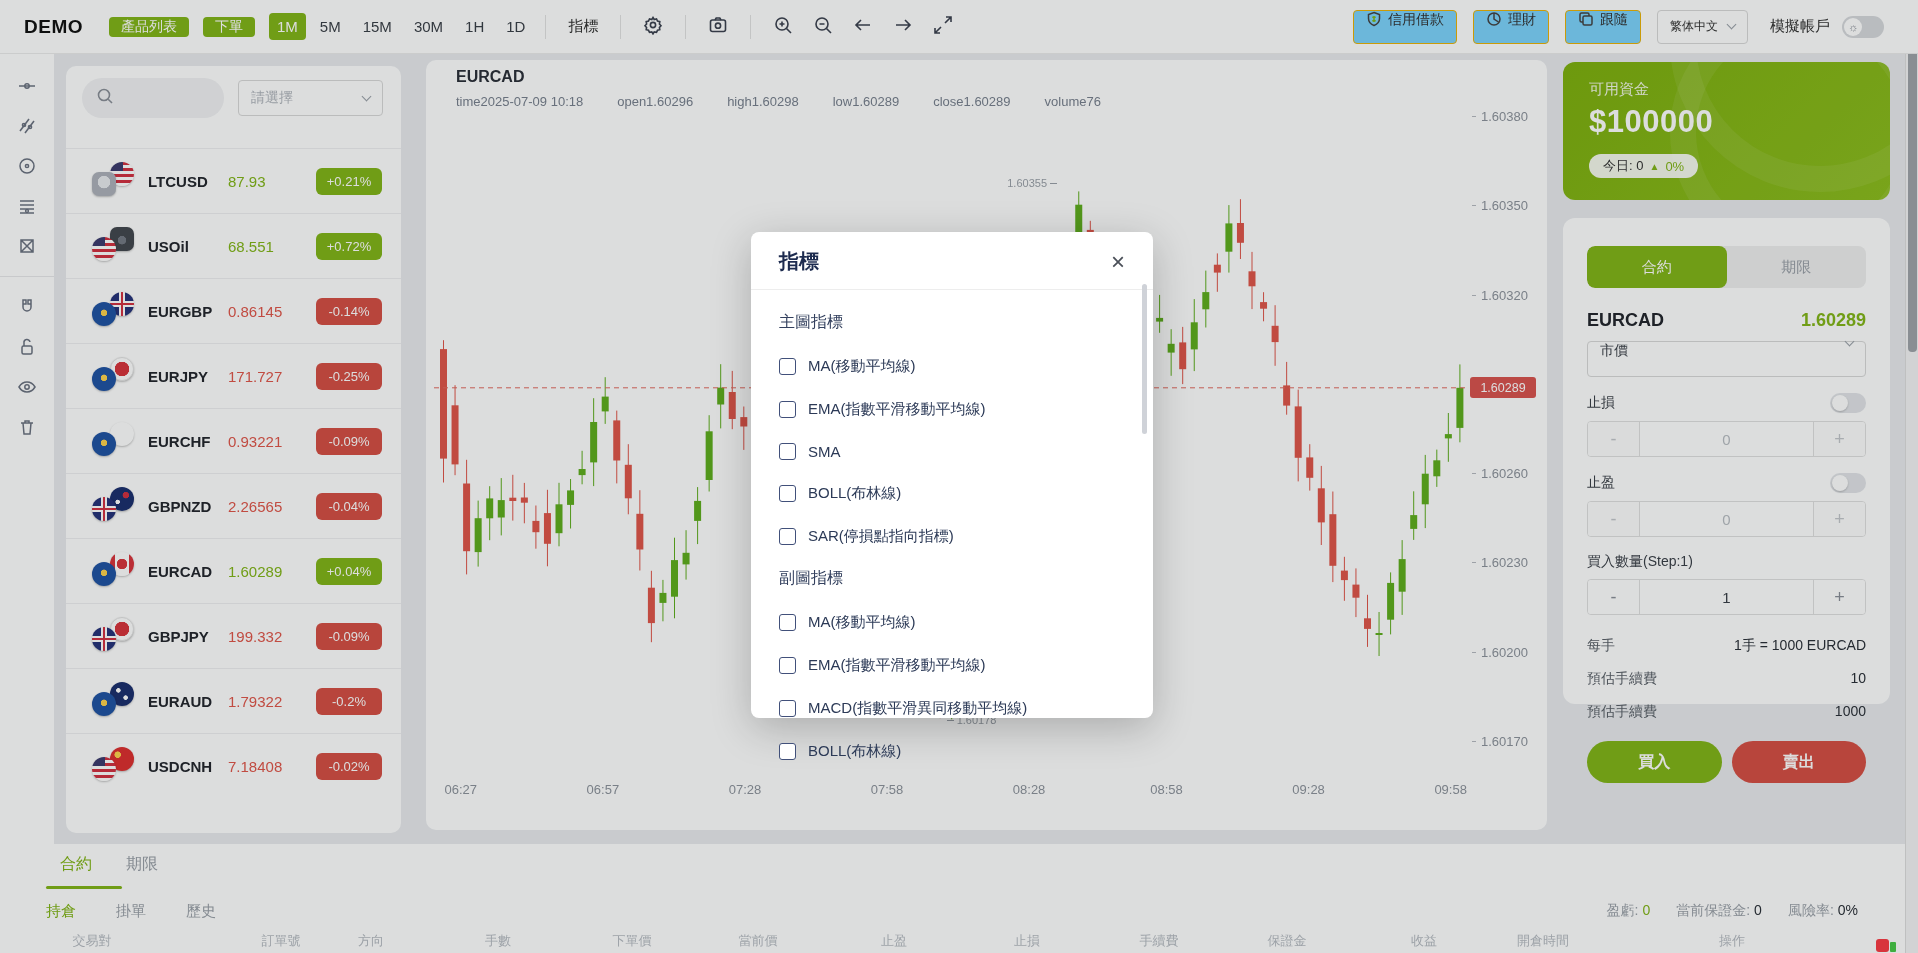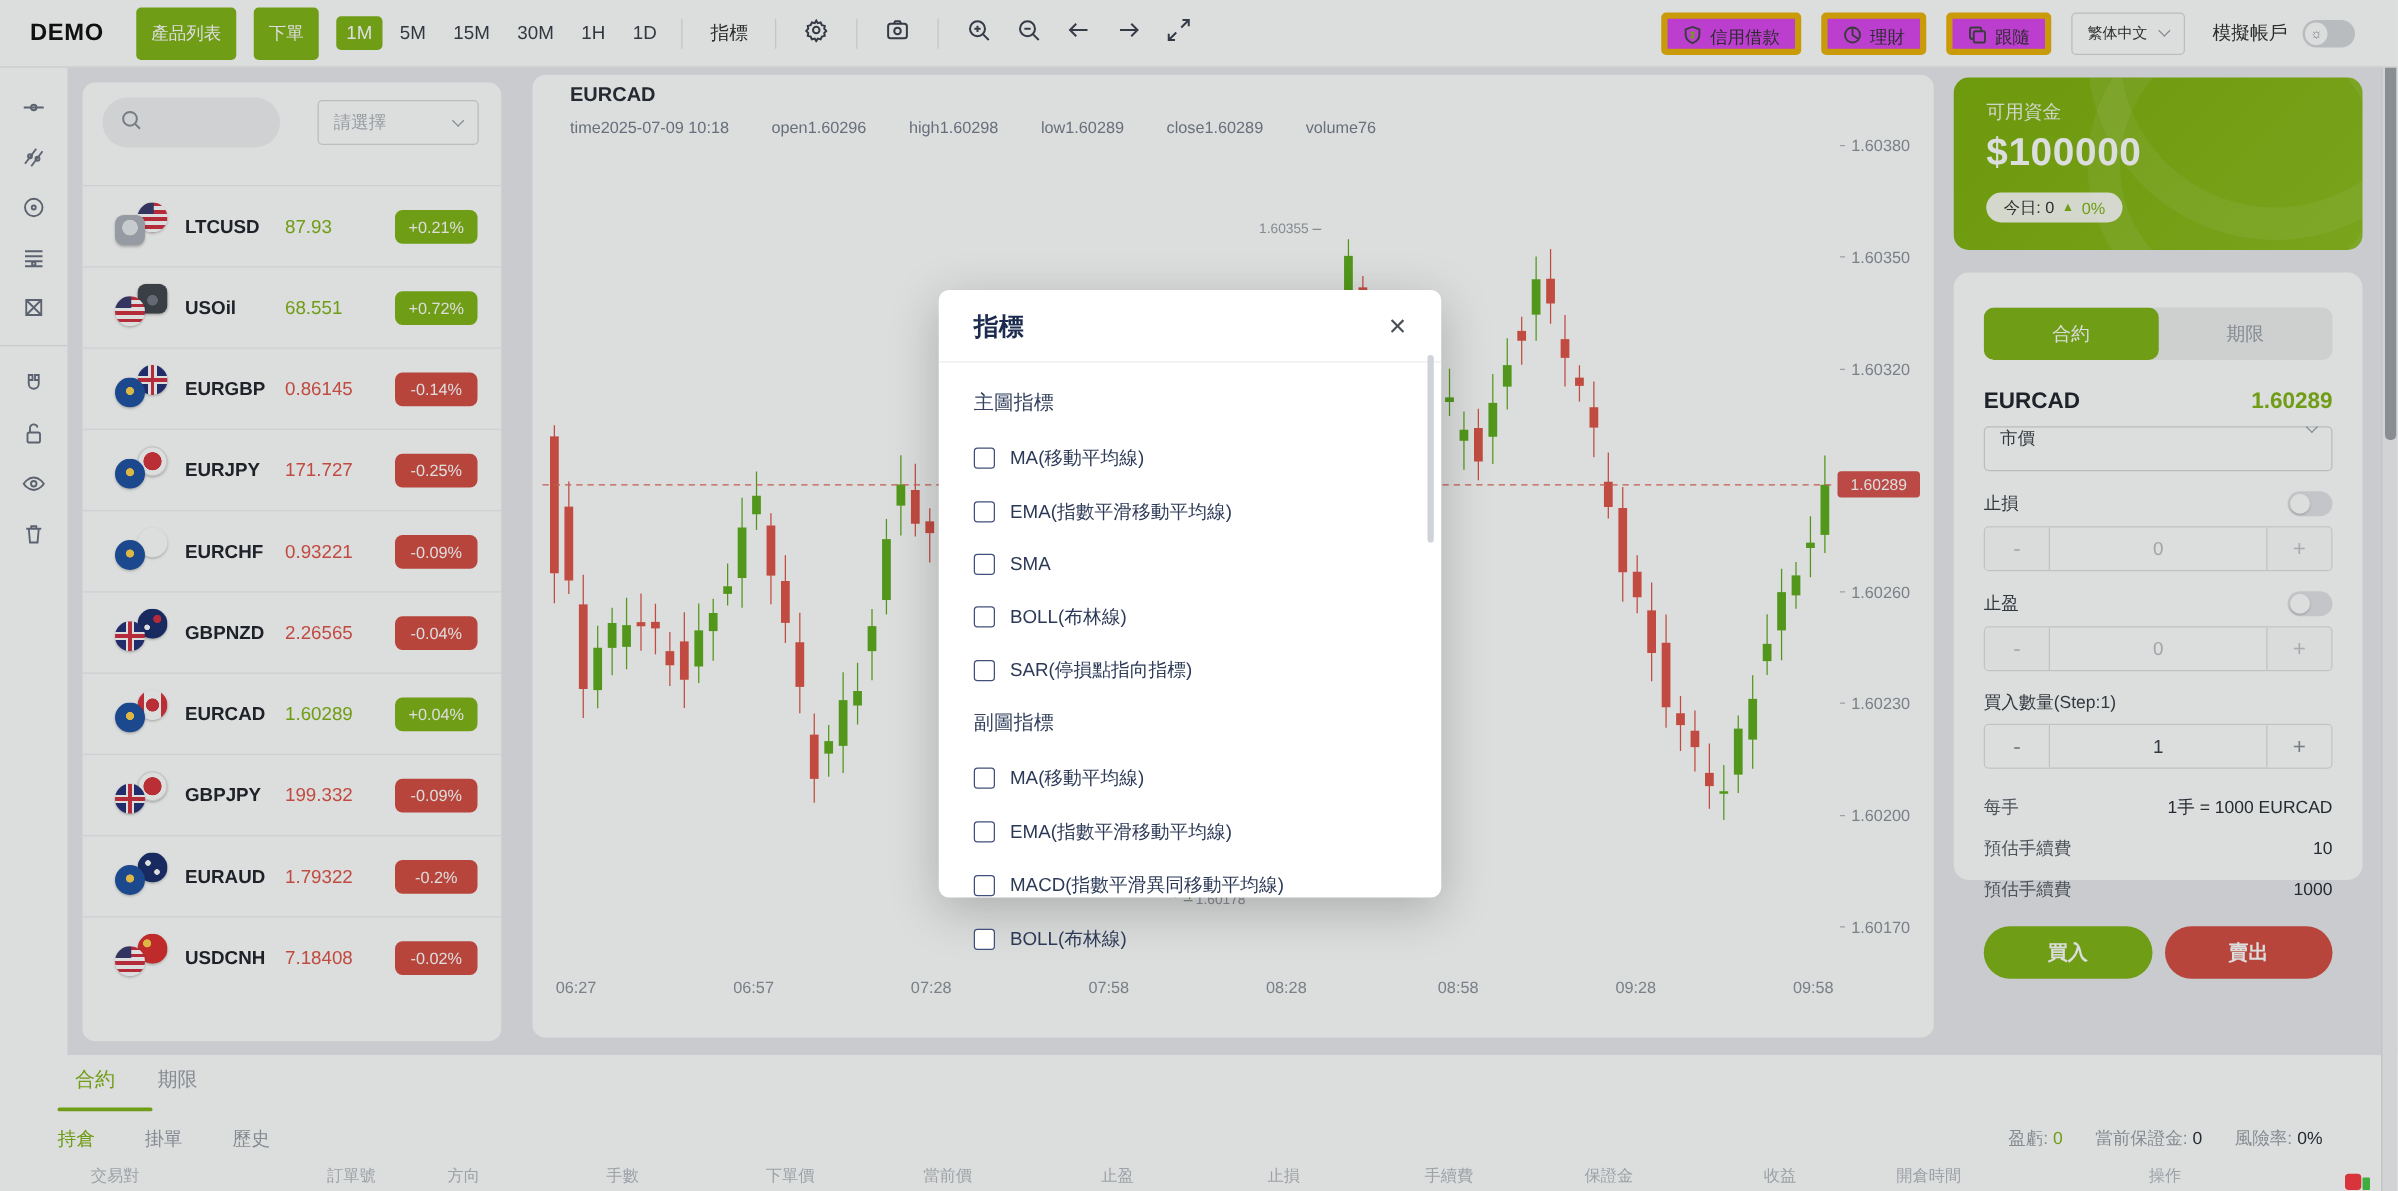--- a/index.html
+++ b/index.html
@@ -1,44 +1,44 @@
 <!DOCTYPE html>
 <html><head>
 <meta charset="utf-8">
 <style>
   *{margin:0;padding:0;box-sizing:border-box}
   html,body{width:1918px;height:953px;overflow:hidden}
   body{position:relative;background:#e9ebee;font-family:"Liberation Sans","DejaVu Sans",sans-serif;color:#23262d}
   
   .topbar{position:absolute;left:0;top:0;width:1918px;height:54px;background:#fff;display:flex;align-items:center;border-bottom:1px solid #ececec;z-index:5}
   .logo{font-size:19px;font-weight:bold;color:#111;margin:0 26px 0 24px;letter-spacing:.5px}
-  .gbtn{background:#82b518;color:#fff;font-size:14px;border-radius:4px;height:42px;display:flex;align-items:center;padding:0 12px;margin-right:14px;cursor:pointer}
+  .gbtn{background:#82b518;color:#fff;font-size:14px;border-radius:4px;height:20px;display:flex;align-items:center;padding:0 12px;margin-right:14px;cursor:pointer}
   .tbdiv{width:1px;height:24px;background:#e2e2e2;margin:0 12px}
   .tfgroup{display:flex;align-items:center;gap:6px}
   .tf{font-size:15px;color:#3a3f47;padding:5px 8px;border-radius:4px;cursor:pointer}
   .tf.active{background:#82b518;color:#fff}
   .tb-ind{font-size:15px;color:#333;padding:0 10px;cursor:pointer}
   .tico{width:22px;height:22px;display:flex;align-items:center;justify-content:center;margin:0 9px;cursor:pointer}
   .tico svg{stroke:#3c4250;fill:none;stroke-width:1.6}
   .topbar-right{margin-left:auto;display:flex;align-items:center;margin-right:34px}
-  .obtn{border:5px solid #eab308;border-radius:4px;height:34px;display:flex;align-items:flex-end;padding:0 12px;font-size:14px;color:#333;margin-left:16px;gap:6px;cursor:pointer;background:#d946ef}
+  .obtn{border:1px solid #eab308;border-radius:4px;height:34px;display:flex;align-items:flex-start;padding:0 12px;font-size:14px;color:#333;margin-left:16px;gap:6px;cursor:pointer;background:#7dd3fc}
   .obtn svg{stroke:#444;fill:none;stroke-width:1.5}
   .langbox{border:1px solid #d9d9d9;border-radius:4px;height:34px;display:flex;align-items:center;padding:0 12px;font-size:12px;color:#333;margin-left:16px;gap:10px;cursor:pointer;background:#fff}
   .chev{width:7px;height:7px;border-right:1.5px solid #9aa0a8;border-bottom:1.5px solid #9aa0a8;transform:rotate(45deg);margin-top:-4px}
   .acct{font-size:15px;color:#333;margin-left:22px}
   .toggle{width:42px;height:22px;border-radius:11px;background:#d7d9dd;margin-left:12px;position:relative;cursor:pointer}
   .toggle .knob{position:absolute;left:2px;top:2px;width:18px;height:18px;border-radius:50%;background:#fff;display:flex;align-items:center;justify-content:center;font-size:11px;color:#8a8f98}
   
   .rail{position:absolute;left:0;top:54px;width:54px;height:790px;background:#fff;display:flex;flex-direction:column;align-items:center;padding-top:12px}
   .tool{width:36px;height:40px;display:flex;align-items:center;justify-content:center;cursor:pointer}
   .tool svg{stroke:#6b7280;fill:none;stroke-width:1.5}
   .raildiv{width:54px;height:1px;background:#e8e8ea;margin:10px 0}
   
   .watchlist{position:absolute;left:66px;top:66px;width:335px;height:767px;background:#fff;border-radius:10px;overflow:hidden}
-  .wl-top{display:flex;align-items:center;padding:12px 18px 12px 16px;gap:30px}
+  .wl-top{display:flex;align-items:center;padding:12px 18px 12px 16px;gap:14px}
   .search{flex:0 0 142px;height:40px;border-radius:20px;background:#f1f2f4;display:flex;align-items:center;padding-left:14px}
   .search svg{stroke:#8a8f98;fill:none;stroke-width:1.6}
   .wl-select{flex:1;height:36px;border:1px solid #d9d9d9;border-radius:4px;display:flex;align-items:center;justify-content:space-between;padding:0 12px;color:#b0b5bc;font-size:14px;cursor:pointer}
   .wl-rows{position:absolute;left:0;top:82px;right:0;bottom:0;overflow:hidden}
   .wl-row{height:65px;display:flex;align-items:center;border-top:1px solid #efeff2;padding:0 19px 0 24px;cursor:pointer}
   .flags{position:relative;width:44px;height:40px;flex:0 0 44px}
   .flag{position:absolute;width:24px;height:24px;border-radius:50%;box-shadow:0 1px 2px rgba(0,0,0,.25)}
   .flag.back{right:0;top:1px;z-index:1}
   .flag.front{left:2px;top:11px;z-index:2}
   .sq{border-radius:7px}

